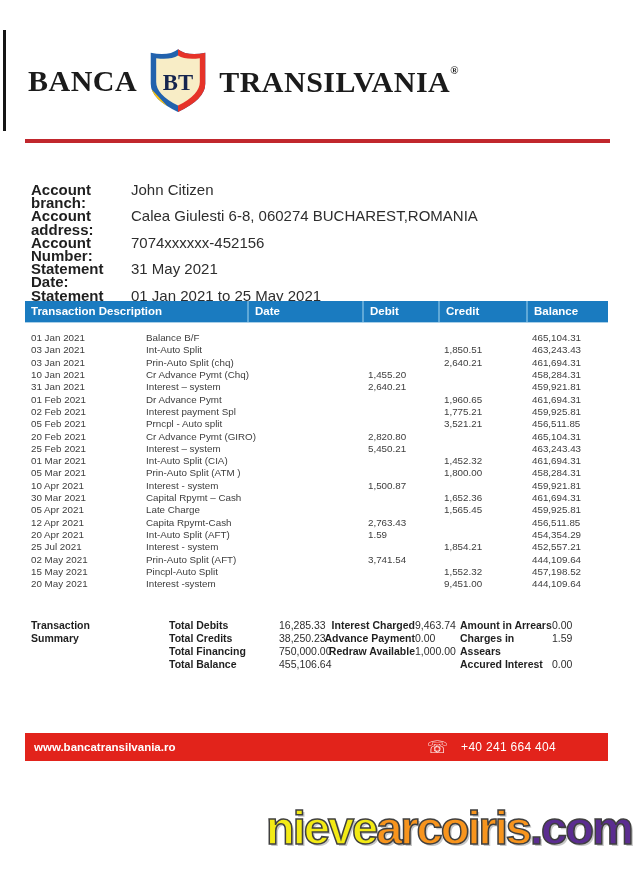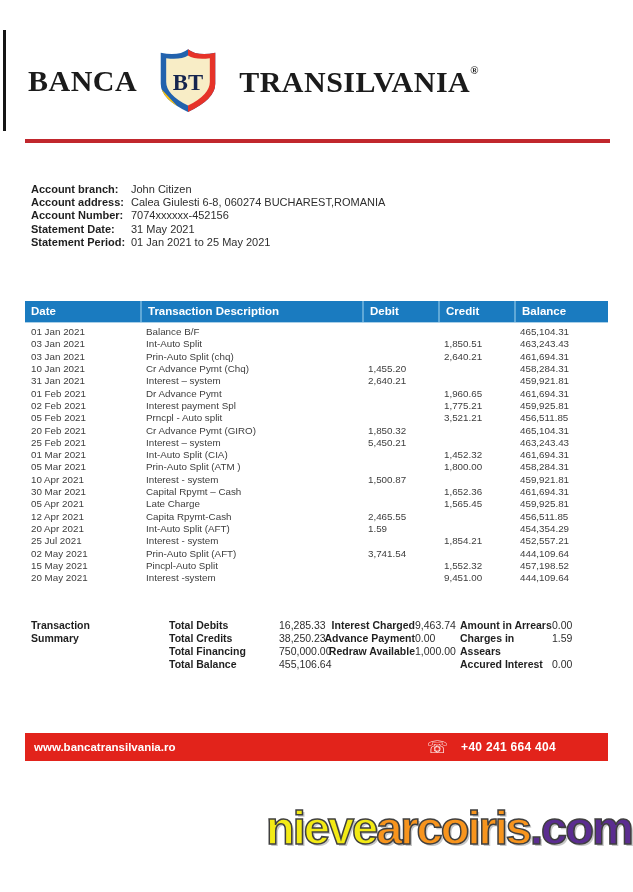--- a/index.html
+++ b/index.html
@@ -3,61 +3,61 @@
 <meta charset="utf-8">
 <style>
   html,body{margin:0;padding:0;background:#ffffff;}
   .page{
     position:relative;width:633px;height:892px;background:#ffffff;overflow:hidden;
     font-family:"Liberation Sans",sans-serif;color:#222;
   }
   
   .scan-line{position:absolute;left:3px;top:30px;width:3px;height:101px;background:#161616;}
   
-  .logo{position:absolute;left:28px;top:44px;height:74px;display:flex;align-items:center;gap:21px;}
+  .logo{position:absolute;left:28px;top:44px;height:74px;display:flex;align-items:center;gap:11px;}
   .logo .word{font-family:"Liberation Serif",serif;font-weight:bold;font-size:30px;color:#1b1b1b;letter-spacing:.5px;}
   .logo sup{font-size:11px;font-family:"Liberation Serif",serif;font-weight:bold;vertical-align:18px;}
   .shield{width:60px;height:70px;display:block;}
   
   .red-line{position:absolute;left:25px;top:139px;width:585px;height:4px;background:#c1272d;}
   
-  .account{position:absolute;left:31px;top:183px;font-size:11px;line-height:13.2px;}
+  .account{position:absolute;left:31px;top:183px;font-size:15px;line-height:13.2px;}
   .acc-row{display:flex;}
   .acc-label{width:100px;font-weight:bold;color:#1f1f1f;}
   .acc-value{color:#2e2e2e;}
   
   .txn-table{position:absolute;left:25px;top:301px;width:583px;}
   .t-head{display:flex;background:#1a7bc0;height:21px;border-bottom:1px solid #a9cfe8;}
   .t-head .cell{box-sizing:border-box;color:#ffffff;font-weight:bold;font-size:11.5px;line-height:21px;
     padding-left:6px;border-left:2px solid #5fa8d7;overflow:hidden;white-space:nowrap;}
   .t-head .cell:first-child{border-left:none;}
-  .t-body{margin-top:3px;}
+  .t-body{margin-top:9px;}
   .t-row{display:flex;height:12.32px;}
   .t-row .cell{box-sizing:border-box;font-size:9.8px;line-height:12.32px;padding-left:6px;color:#3d3d3d;
     overflow:hidden;white-space:nowrap;}
-  .col-0{width:115px}.col-1{width:222px}.col-2{width:76px}.col-3{width:76px}.col-4{width:81px}
+  .col-0{width:115px}.col-1{width:222px}.col-2{width:76px}.col-3{width:88px}.col-4{width:81px}
   
   .summary{position:absolute;left:0;top:619px;width:633px;font-size:10.5px;line-height:12.9px;}
   .sum-title{position:absolute;left:31px;top:0;font-weight:bold;color:#1f1f1f;}
   .sum-colA{position:absolute;left:145px;top:0;margin-left:24px;}
   .sum-colB{position:absolute;left:310px;top:0;text-align:right;}
   .sum-colC{position:absolute;left:460px;top:0;}
   .sum-row{display:flex;}
   .sum-colA .sum-label{width:110px;font-weight:bold;color:#1f1f1f;}
   .sum-colB .sum-label{width:105px;font-weight:bold;color:#1f1f1f;}
   .sum-colC .sum-label{width:92px;font-weight:bold;color:#1f1f1f;}
   .sum-value{color:#2e2e2e;}
   
   .footer{position:absolute;left:25px;top:733px;width:583px;height:28px;background:#e2231b;
     display:flex;align-items:center;justify-content:space-between;box-sizing:border-box;
     padding-left:9px;padding-right:52px;}
   .footer .site{color:#ffffff;font-weight:bold;font-size:11.5px;}
   .footer .phone-wrap{display:flex;align-items:center;gap:13px;}
   .footer .phone-icon{color:#ffffff;font-size:17px;line-height:17px;}
-  .footer .phone{color:#ffffff;font-weight:bold;font-size:12px;letter-spacing:.3px;}
+  .footer .phone{color:#ffffff;font-weight:normal;font-size:12px;letter-spacing:.3px;}
   
   .watermark{position:absolute;left:253px;top:800px;font-weight:bold;font-size:47px;letter-spacing:-2px;
     -webkit-text-stroke:1.5px #3f3f3f;text-shadow:2px 2px 0 rgba(70,70,70,.30);white-space:nowrap;}
   .wm-yellow{color:#f3ea15;margin-left:13px;}
   .wm-orange{color:#f7941d;}
   .wm-purple{color:#5b2d90;}
 </style>
 </head>
 <body>
 
@@ -105,22 +105,22 @@
         <span class="acc-value">31 May 2021</span>
       </div>
       <div class="acc-row">
         <span class="acc-label">Statement Period:</span>
         <span class="acc-value">01 Jan 2021 to 25 May 2021</span>
       </div>
     </section>
 
   <section class="txn-table">
     <div class="t-head">
+        <span class="cell col-1">Transaction Description</span>
         <span class="cell col-0">Date</span>
-        <span class="cell col-1">Transaction Description</span>
         <span class="cell col-2">Debit</span>
         <span class="cell col-3">Credit</span>
         <span class="cell col-4">Balance</span>
       </div>
     <div class="t-body">
         <div class="t-row">
           <span class="cell col-0">01 Jan 2021</span>
           <span class="cell col-1">Balance B/F</span>
           <span class="cell col-2"></span>
           <span class="cell col-3"></span>
@@ -171,21 +171,21 @@
         <div class="t-row">
           <span class="cell col-0">05 Feb 2021</span>
           <span class="cell col-1">Prncpl  - Auto split</span>
           <span class="cell col-2"></span>
           <span class="cell col-3">3,521.21</span>
           <span class="cell col-4">456,511.85</span>
         </div>
         <div class="t-row">
           <span class="cell col-0">20 Feb 2021</span>
           <span class="cell col-1">Cr Advance Pymt (GIRO)</span>
-          <span class="cell col-2">1,850.32</span>
+          <span class="cell col-2">2,820.80</span>
           <span class="cell col-3"></span>
           <span class="cell col-4">465,104.31</span>
         </div>
         <div class="t-row">
           <span class="cell col-0">25 Feb 2021</span>
           <span class="cell col-1">Interest – system</span>
           <span class="cell col-2">5,450.21</span>
           <span class="cell col-3"></span>
           <span class="cell col-4">463,243.43</span>
         </div>
@@ -220,21 +220,21 @@
         <div class="t-row">
           <span class="cell col-0">05 Apr 2021</span>
           <span class="cell col-1">Late Charge</span>
           <span class="cell col-2"></span>
           <span class="cell col-3">1,565.45</span>
           <span class="cell col-4">459,925.81</span>
         </div>
         <div class="t-row">
           <span class="cell col-0">12 Apr 2021</span>
           <span class="cell col-1">Capita Rpymt-Cash</span>
-          <span class="cell col-2">2,465.55</span>
+          <span class="cell col-2">2,763.43</span>
           <span class="cell col-3"></span>
           <span class="cell col-4">456,511.85</span>
         </div>
         <div class="t-row">
           <span class="cell col-0">20 Apr 2021</span>
           <span class="cell col-1">Int-Auto Split (AFT)</span>
           <span class="cell col-2">1.59</span>
           <span class="cell col-3"></span>
           <span class="cell col-4">454,354.29</span>
         </div>

